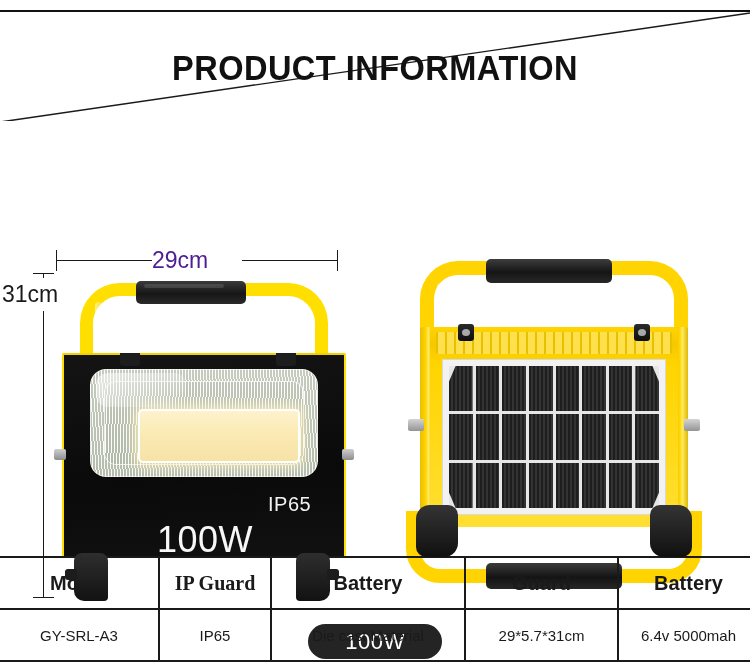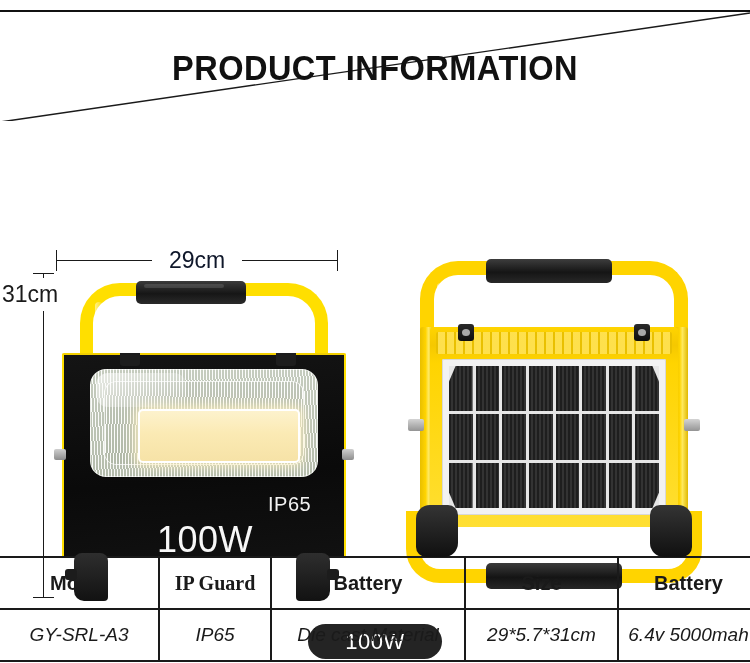--- a/index.html
+++ b/index.html
@@ -85,24 +85,23 @@
     height: 21px;
     background: #1a1a1a;
   }
   .dim-width-cap-l { left: 0; }
   .dim-width-cap-r { left: 281px; }
   .dim-width-label {
     position: absolute;
     left: 96px;
     top: -2px;
     width: 90px;
-    text-align: center;
     background: #ffffff;
     font-size: 23px;
-    color: #0f172a;
+    color: #4c1d95;
     line-height: 30px;
   }
 
   .dim-height-wrap {
     position: absolute;
     left: 33px;
     top: 152px;
     width: 22px;
     height: 325px;
   }
@@ -516,22 +515,21 @@
     border-bottom: 2px solid #1a1a1a;
   }
   .spec-table td:last-child {
     border-right: none;
   }
   .spec-table thead td {
     font-weight: bold;
     font-size: 20px;
   }
   .spec-table tbody td {
-    font-size: 19px;
-    font-style: italic;
+    font-size: 15px;
   }
 </style>
 </head>
 <body>
 
 <div class="header-banner">
   <svg class="header-diagonal" viewBox="0 0 750 111" preserveAspectRatio="none">
     <line x1="0" y1="110" x2="750" y2="1" stroke="#1a1a1a" stroke-width="1.4"></line>
   </svg>
   <div class="header-title">PRODUCT INFORMATION</div>
@@ -635,21 +633,21 @@
     <span>100W</span>
   </div>
 </div>
 
 <table class="spec-table">
   <thead>
     <tr>
       <td style="width: 158px;">Model</td>
       <td style="width: 110px; font-family: Liberation Serif, serif;">IP Guard</td>
       <td style="width: 192px;">Battery</td>
-      <td style="width: 151px;">Size</td>
+      <td style="width: 151px;">Guard</td>
       <td style="width: 139px;">Battery</td>
     </tr>
   </thead>
   <tbody>
     <tr>
       <td>GY-SRL-A3</td>
       <td>IP65</td>
       <td>Die cast Material</td>
       <td>29*5.7*31cm</td>
       <td>6.4v 5000mah</td>

